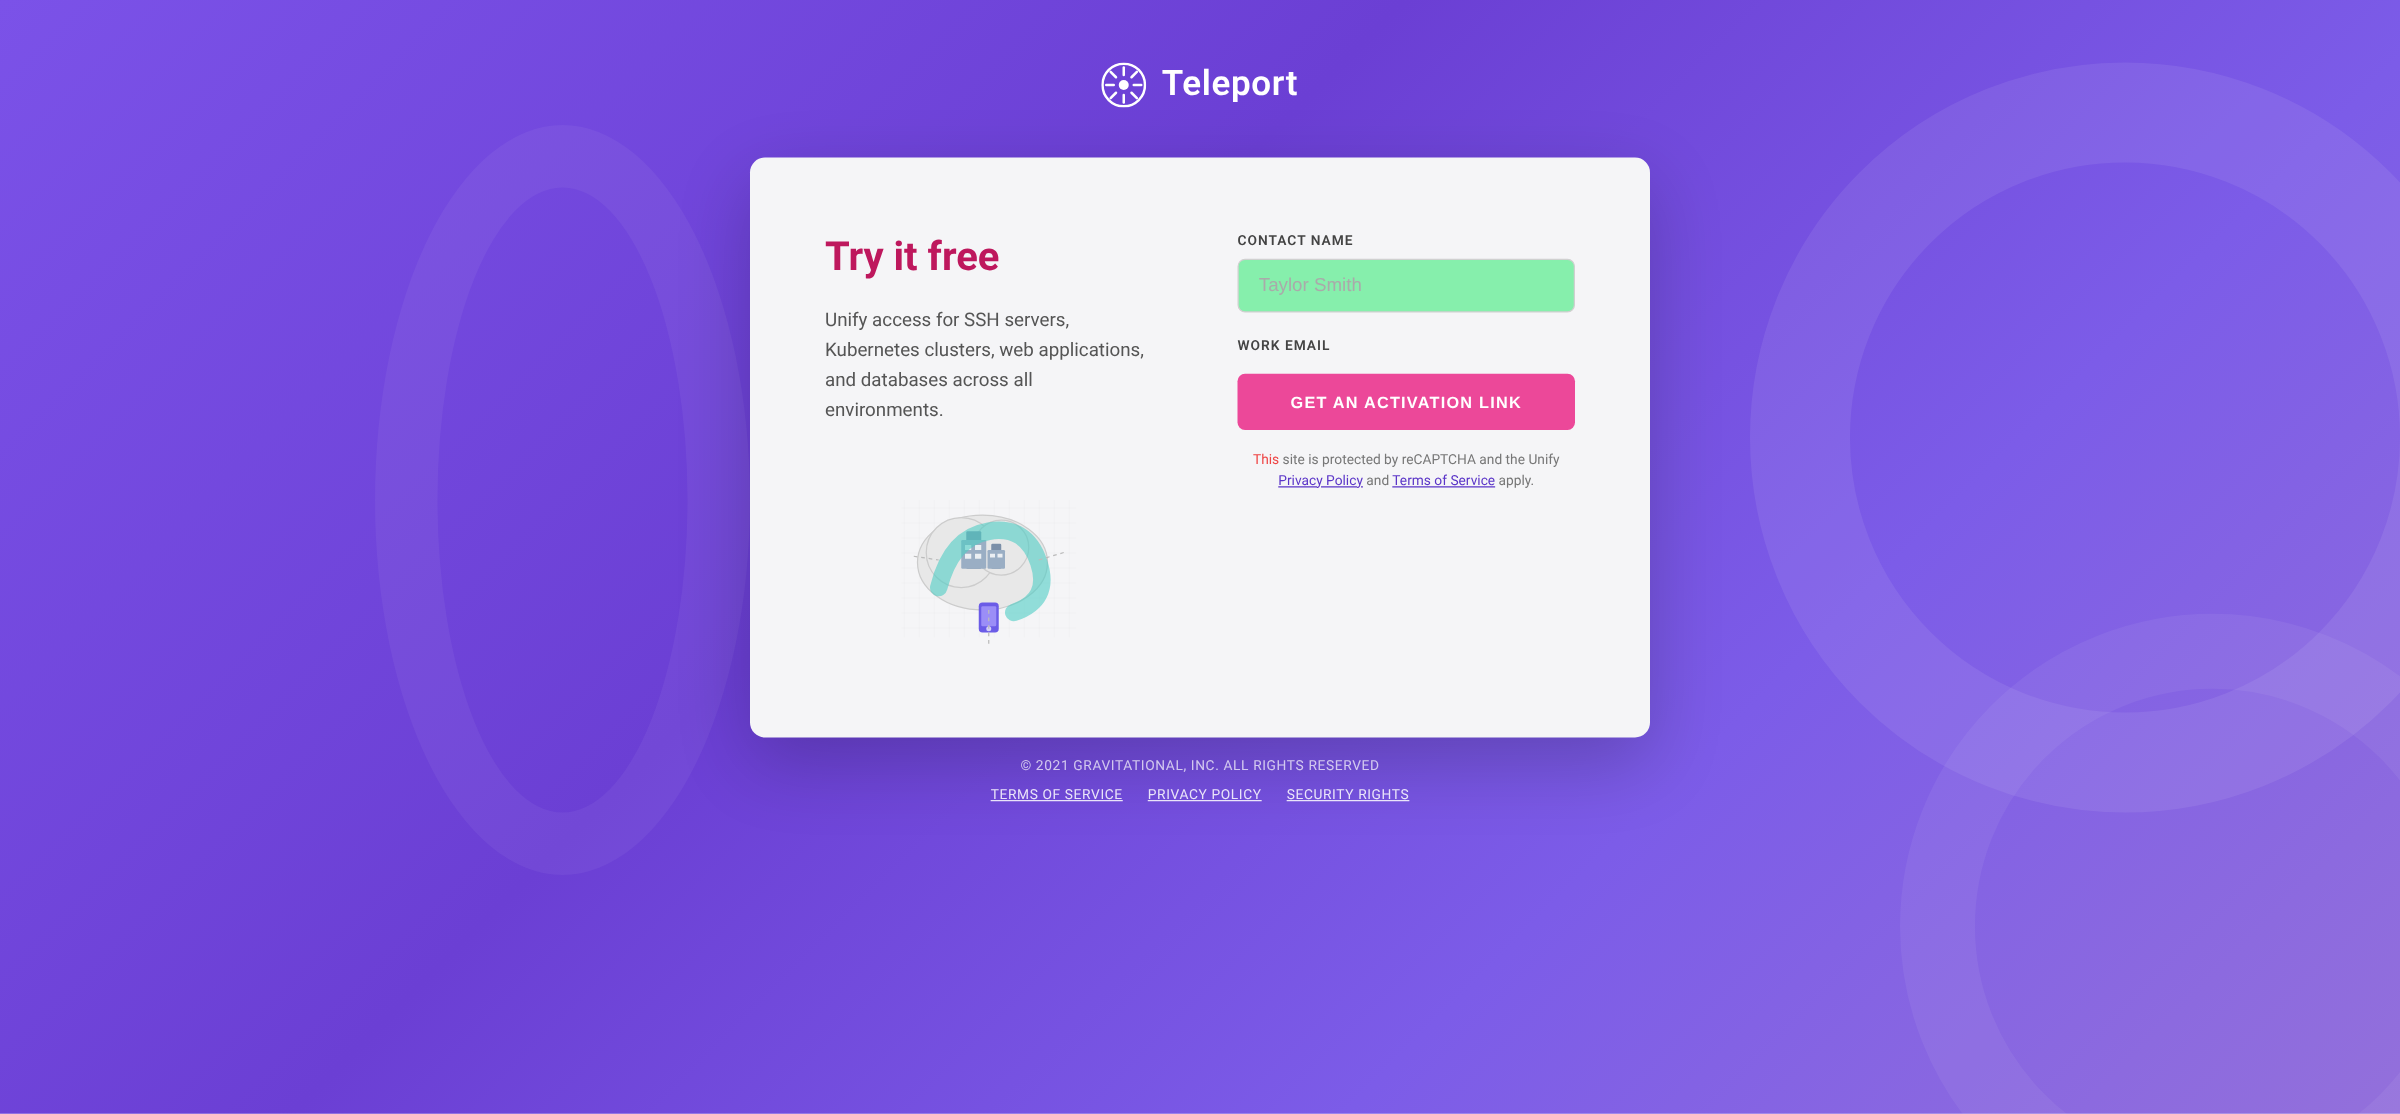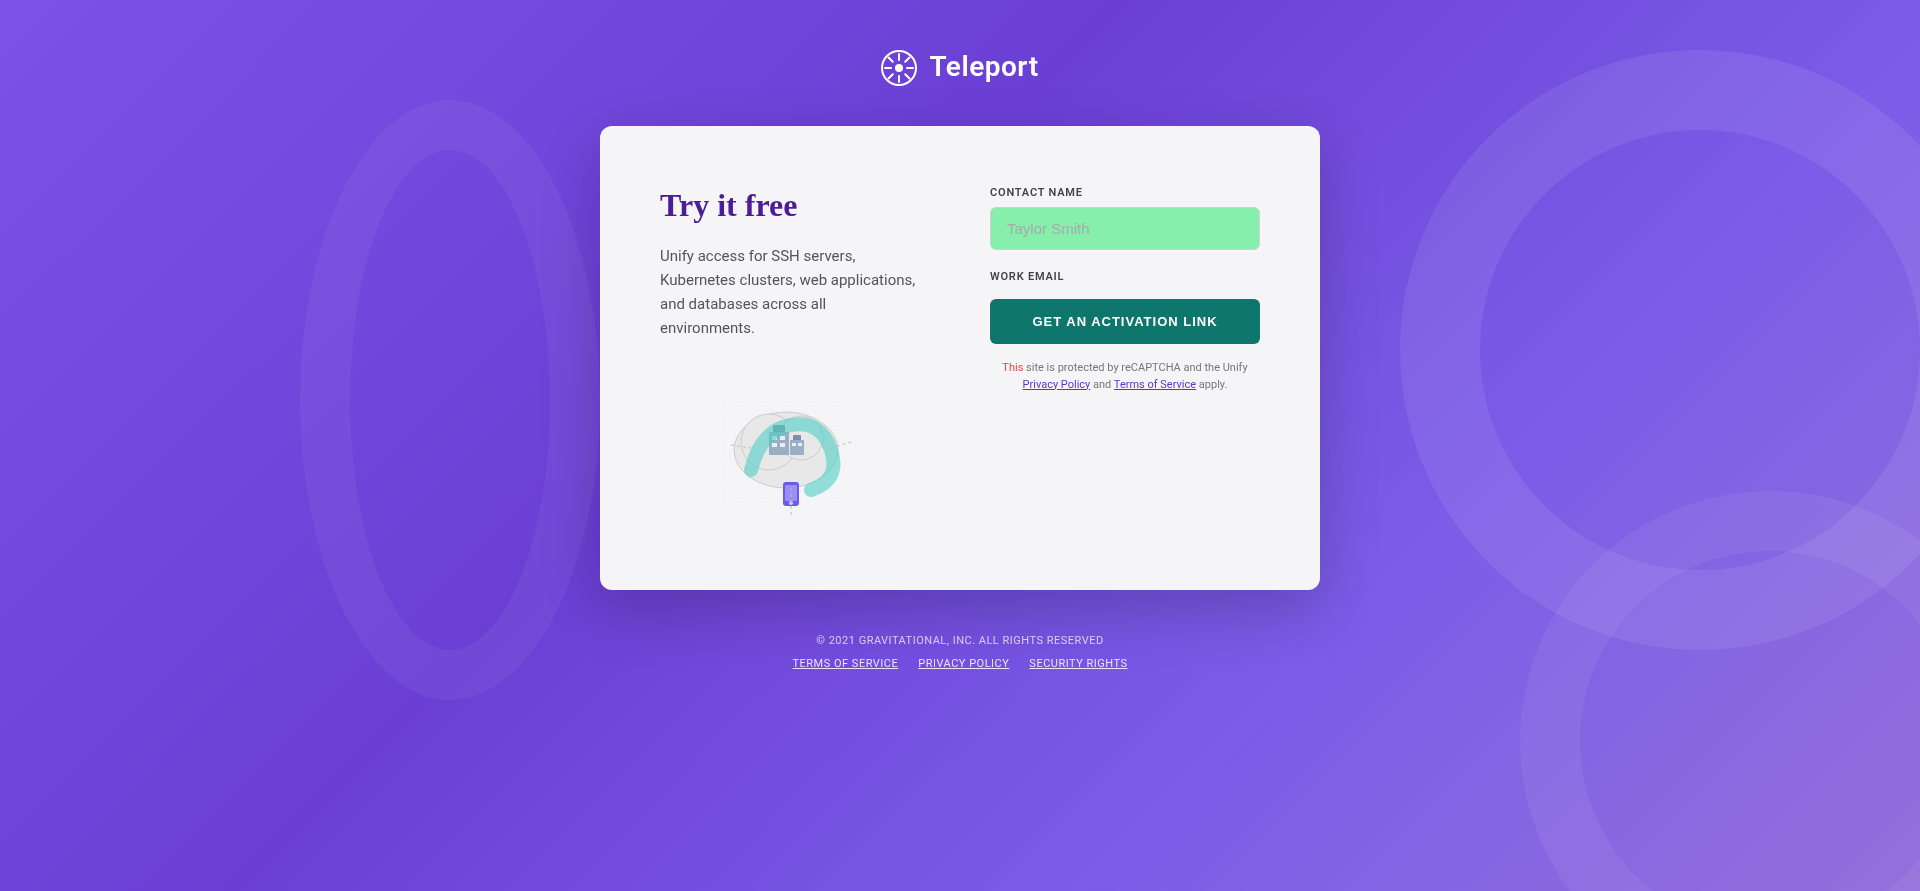--- a/index.html
+++ b/index.html
@@ -96,24 +96,23 @@
       width: 270px;
       display: flex;
       flex-direction: column;
       margin-left: 28px;
     }
 
     
     .try-free-title {
       font-size: 32px;
       font-weight: 700;
-      color: #4c1d95;
+      color: #be185d;
       margin-bottom: 20px;
       line-height: 1.2;
-      font-family: Liberation Serif, serif;
     }
 
     .try-free-desc {
       font-size: 15px;
       color: #555;
       line-height: 1.6;
       margin-bottom: 30px;
     }
 
     
@@ -146,21 +145,21 @@
       margin-bottom: 20px;
     }
 
     .form-input::placeholder {
       color: #aaa;
     }
 
     .activation-btn {
       width: 100%;
       padding: 15px;
-      background: #0f766e;
+      background: #ec4899;
       color: white;
       border: none;
       border-radius: 6px;
       font-size: 13px;
       font-weight: 700;
       letter-spacing: 1px;
       text-transform: uppercase;
       cursor: pointer;
       margin-top: 8px;
       margin-bottom: 16px;
@@ -173,21 +172,21 @@
       line-height: 1.5;
     }
 
     .recaptcha-text a {
       color: #5B35C8;
       text-decoration: underline;
     }
 
     
     .footer {
-      margin-top: 44px;
+      margin-top: 16px;
       z-index: 1;
       text-align: center;
     }
 
     .footer-copyright {
       font-size: 11px;
       color: rgba(255,255,255,0.7);
       letter-spacing: 0.5px;
       margin-bottom: 10px;
     }

